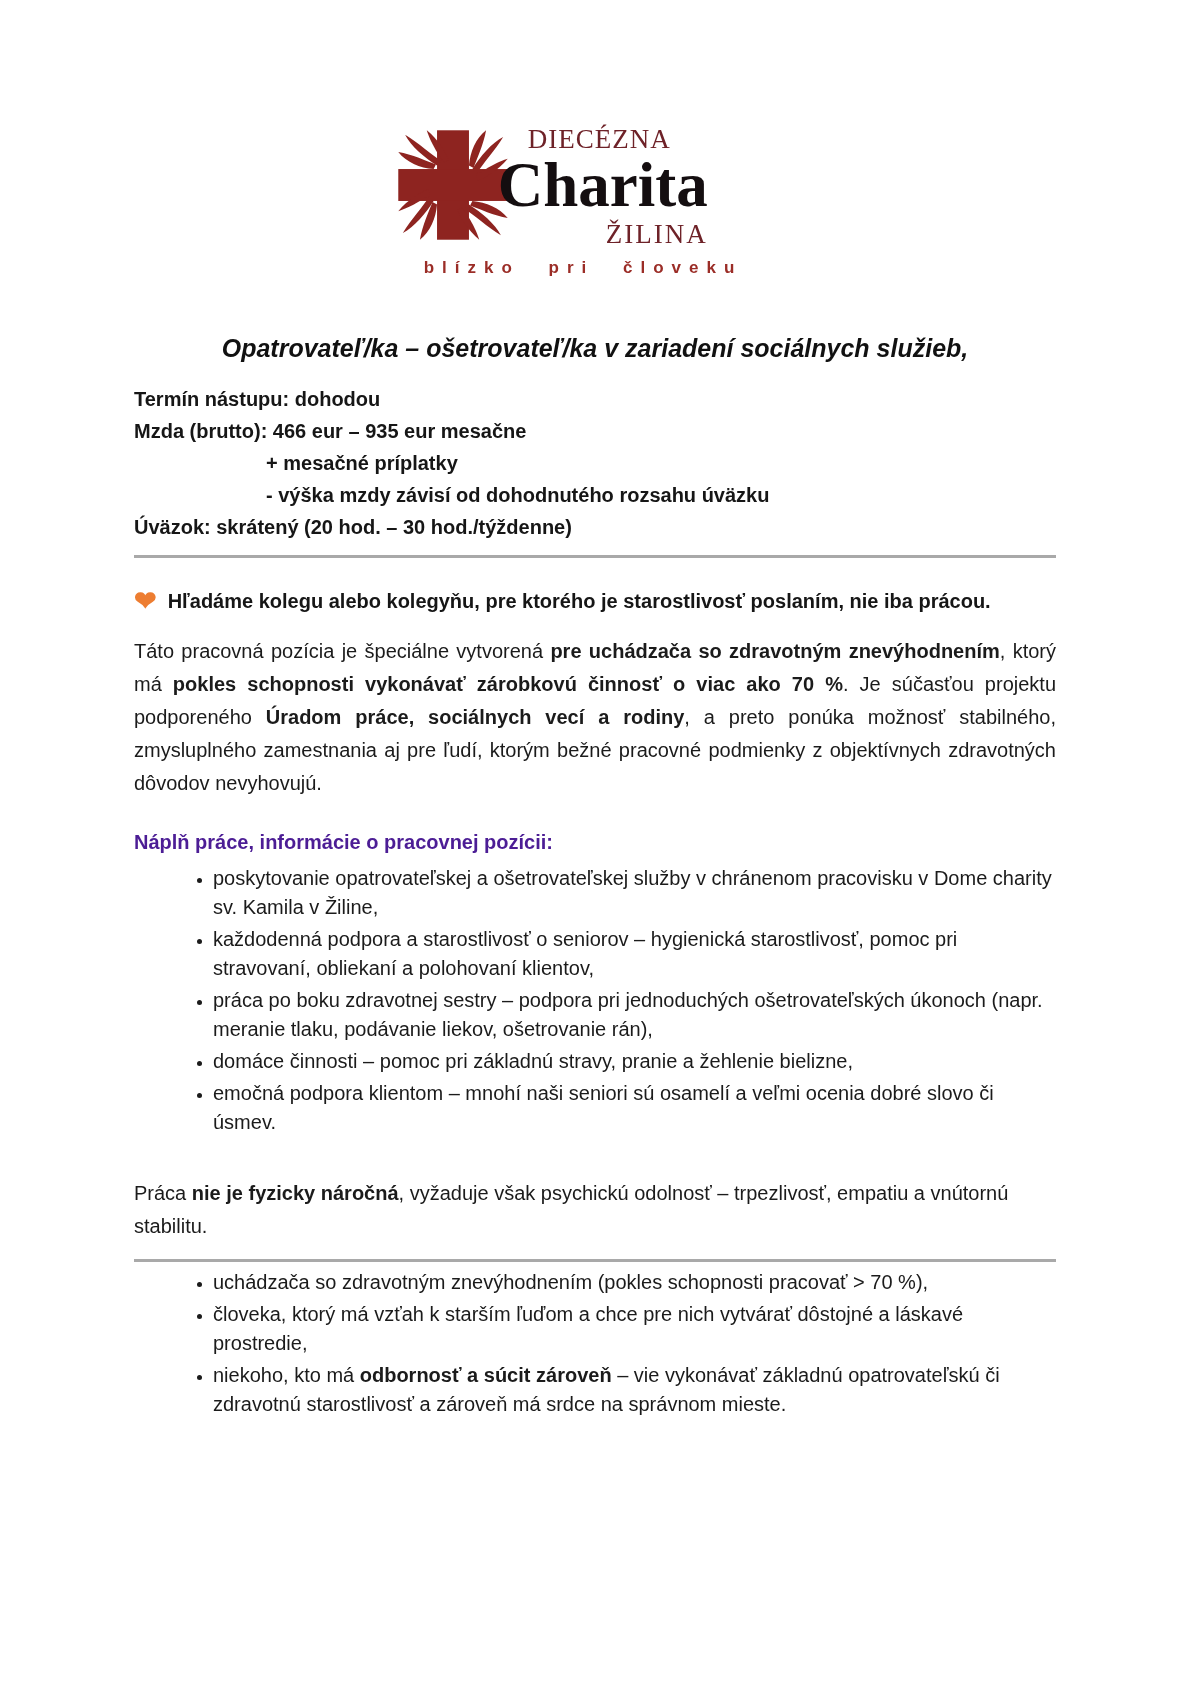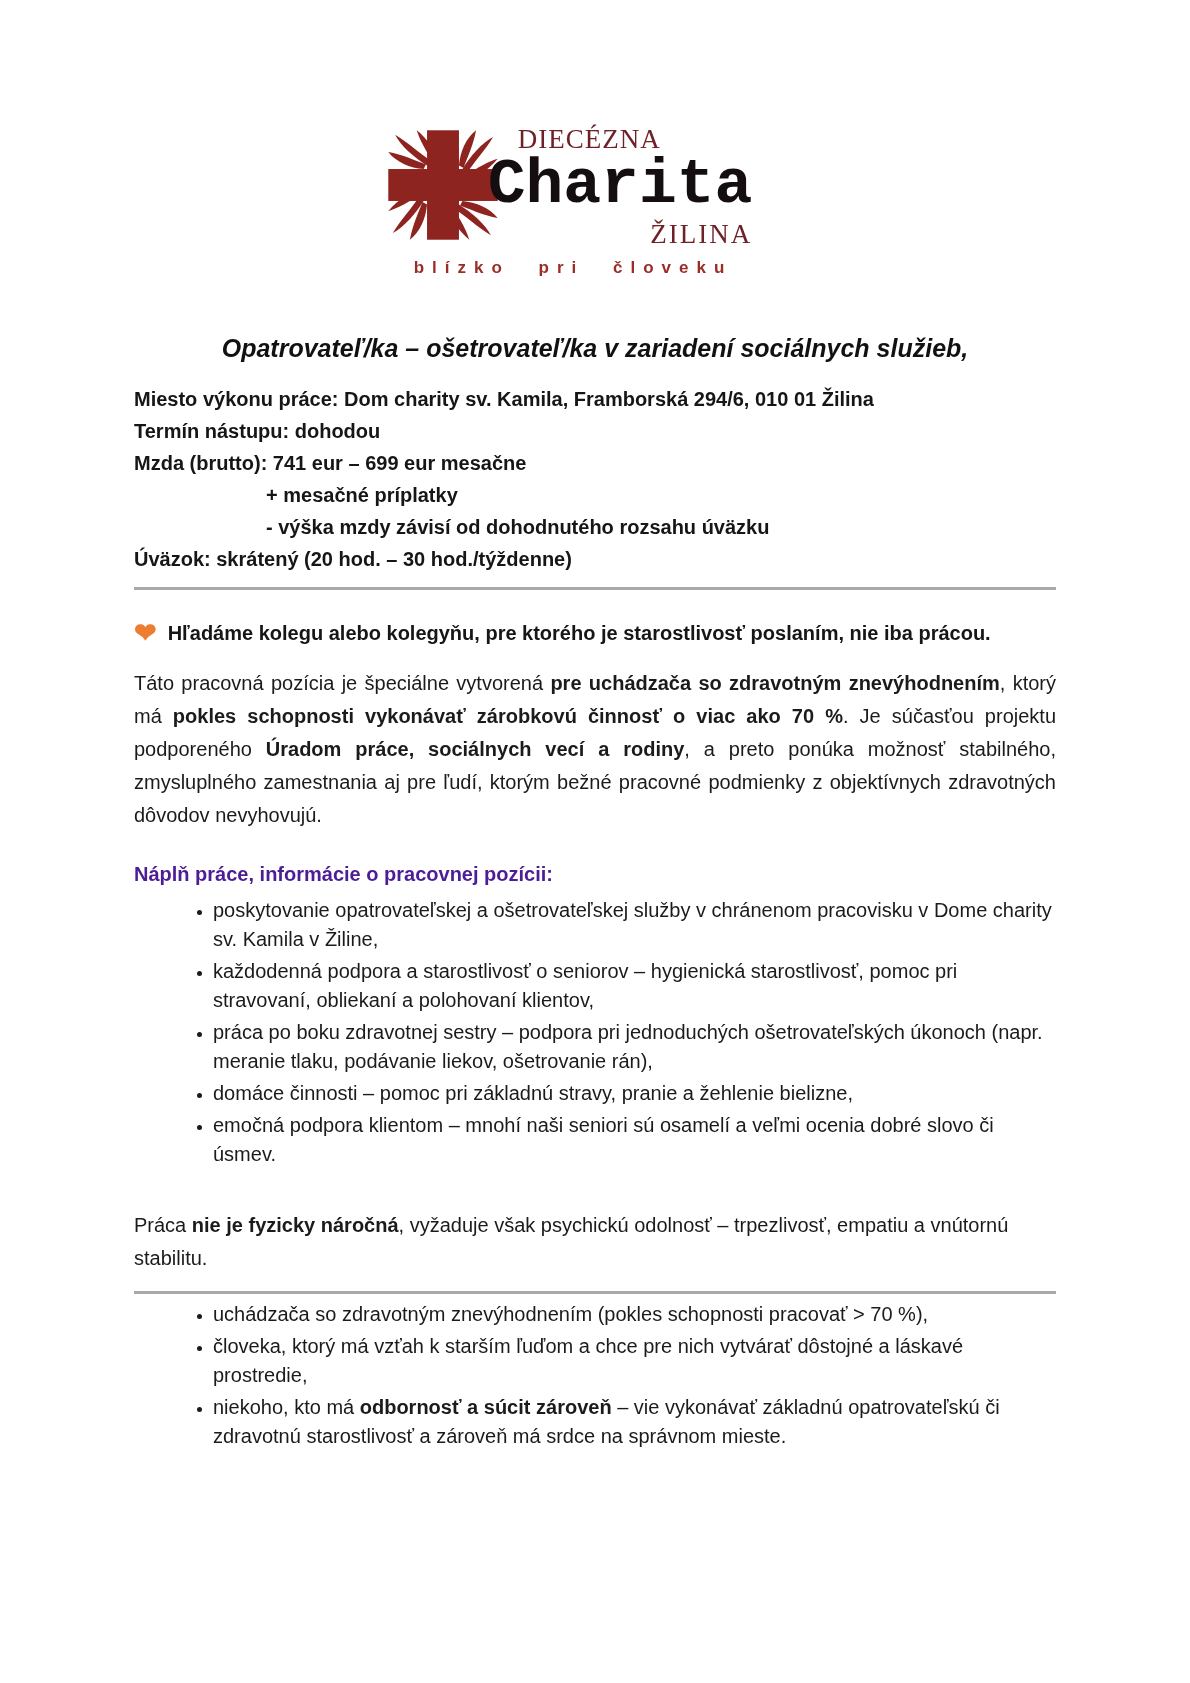--- a/index.html
+++ b/index.html
@@ -9,21 +9,21 @@
     font-family:"Liberation Sans",sans-serif;color:#1b1b1b;
   }
 
   
   .logo{display:flex;flex-direction:column;align-items:center;}
   .logo-inner{display:inline-flex;flex-direction:column;align-items:flex-start;transform:translateX(-26px);}
   .logo-row{display:flex;align-items:flex-start;}
   .cross-svg{width:114px;height:114px;flex:none;margin-top:4px;}
   .logo-text{display:flex;flex-direction:column;margin-left:-12px;}
   .diecezna{font-family:"Liberation Serif",serif;font-size:27px;letter-spacing:1px;color:#6e2228;margin-left:30px;}
-  .charita{font-family:Liberation Mono, monospace;font-weight:700;font-size:63px;line-height:0.98;color:#140e10;}
+  .charita{font-family:Liberation Serif, serif;font-weight:700;font-size:63px;line-height:0.98;color:#140e10;}
   .zilina{font-family:"Liberation Serif",serif;font-size:27px;letter-spacing:2px;color:#6e2228;align-self:flex-end;margin-top:2px;}
   .tagline{font-weight:700;font-size:17px;color:#9b2d27;letter-spacing:8px;word-spacing:16px;margin-top:8px;padding-left:28px;}
 
   
   .title{margin:52px 0 4px;font-size:25px;font-weight:700;text-align:center;line-height:37px;color:#111;font-style:italic;}
   .title span{display:block;}
 
   
   .details{margin-top:16px;font-weight:700;font-size:20px;line-height:32px;color:#161616;}
   .details .indent{padding-left:132px;}
@@ -78,23 +78,22 @@
       </div>
       <div class="tagline">blízko pri človeku</div>
     </div>
   </div>
 
   <h1 class="title">
     <span>Opatrovateľ/ka – ošetrovateľ/ka v zariadení sociálnych služieb,</span>
   </h1>
 
   <div class="details">
-      <div>Miesto výkonu práce: Dom charity sv. Kamila, Framborská 294/6, 010 01 Žilina</div>
       <div>Termín nástupu: dohodou</div>
-      <div>Mzda (brutto): 741 eur – 699 eur mesačne</div>
+      <div>Mzda (brutto): 466 eur – 935 eur mesačne</div>
       <div class="indent">+ mesačné príplatky</div>
       <div class="indent">- výška mzdy závisí od dohodnutého rozsahu úväzku</div>
       <div>Úväzok: skrátený (20 hod. – 30 hod./týždenne)</div>
     </div>
 
   <hr class="div">
 
   <p class="highlight">
     <span class="heart">❤</span>
     <span>Hľadáme kolegu alebo kolegyňu, pre ktorého je starostlivosť poslaním, nie iba prácou.</span>

